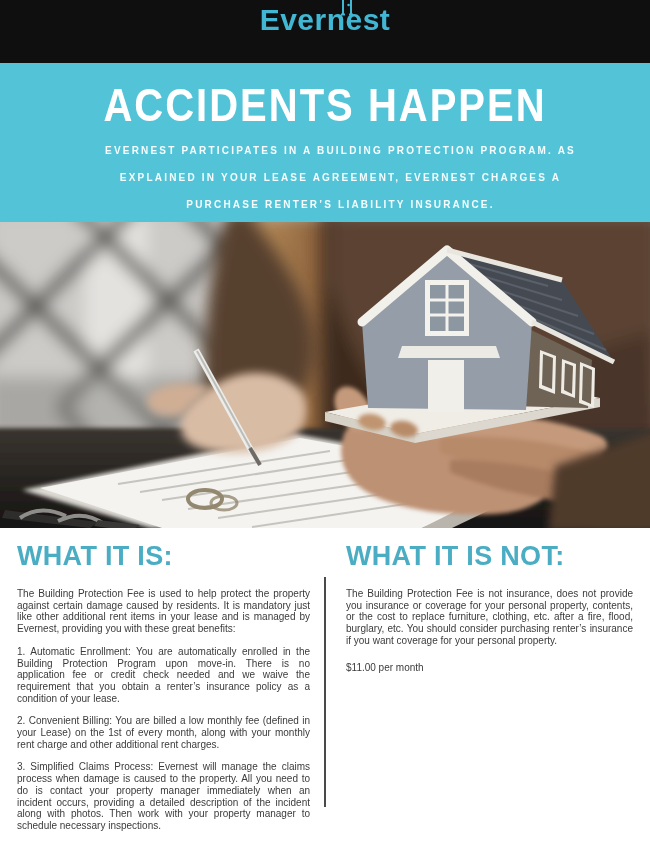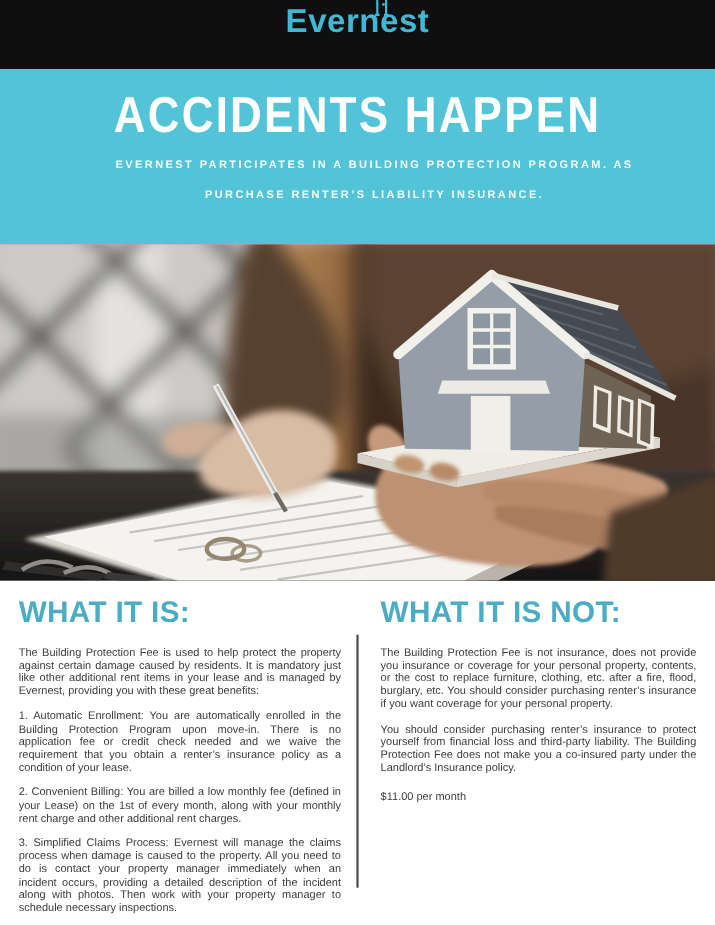--- a/index.html
+++ b/index.html
@@ -60,20 +60,21 @@
         </svg>
       </span>
       <span>Evernest</span>
     </div>
   </header>
 
   <section class="hero">
     <div class="hero-title">ACCIDENTS HAPPEN</div>
     <div class="hero-sub">
       <div class="line">EVERNEST PARTICIPATES IN A BUILDING PROTECTION PROGRAM. AS</div>
+      <div class="line">EXPLAINED IN YOUR LEASE AGREEMENT, EVERNEST CHARGES A</div>
       <div class="line">PURCHASE RENTER’S LIABILITY INSURANCE.</div>
     </div>
   </section>
 
   <section class="photo">
     <svg width="650" height="306" viewBox="0 0 650 306">
       <defs>
         <filter id="b8" x="-30%" y="-30%" width="160%" height="160%">
             <feGaussianBlur stdDeviation="8"></feGaussianBlur>
           </filter>
@@ -215,18 +216,17 @@
       <p class="body-p">1. Automatic Enrollment: You are automatically enrolled in the Building Protection Program upon move-in. There is no application fee or credit check needed and we waive the requirement that you obtain a renter’s insurance policy as a condition of your lease.</p>
       <p class="body-p">2. Convenient Billing: You are billed a low monthly fee (defined in your Lease) on the 1st of every month, along with your monthly rent charge and other additional rent charges.</p>
       <p class="body-p">3. Simplified Claims Process: Evernest will manage the claims process when damage is caused to the property. All you need to do is contact your property manager immediately when an incident occurs, providing a detailed description of the incident along with photos. Then work with your property manager to schedule necessary inspections.</p>
     </div>
 
     <div class="divider"></div>
 
     <div class="col-right">
       <h2 class="col-heading">WHAT IT IS NOT:</h2>
       <p class="body-p">The Building Protection Fee is not insurance, does not provide you insurance or coverage for your personal property, contents, or the cost to replace furniture, clothing, etc. after a fire, flood, burglary, etc. You should consider purchasing renter’s insurance if you want coverage for your personal property.</p>
-      <p class="body-p">You should consider purchasing renter’s insurance to protect yourself from financial loss and third-party liability. The Building Protection Fee does not make you a co-insured party under the Landlord’s Insurance policy.</p>
       <p class="body-p price">$11.00 per month</p>
     </div>
 
   </section>
 </div>
 
 </body></html>

